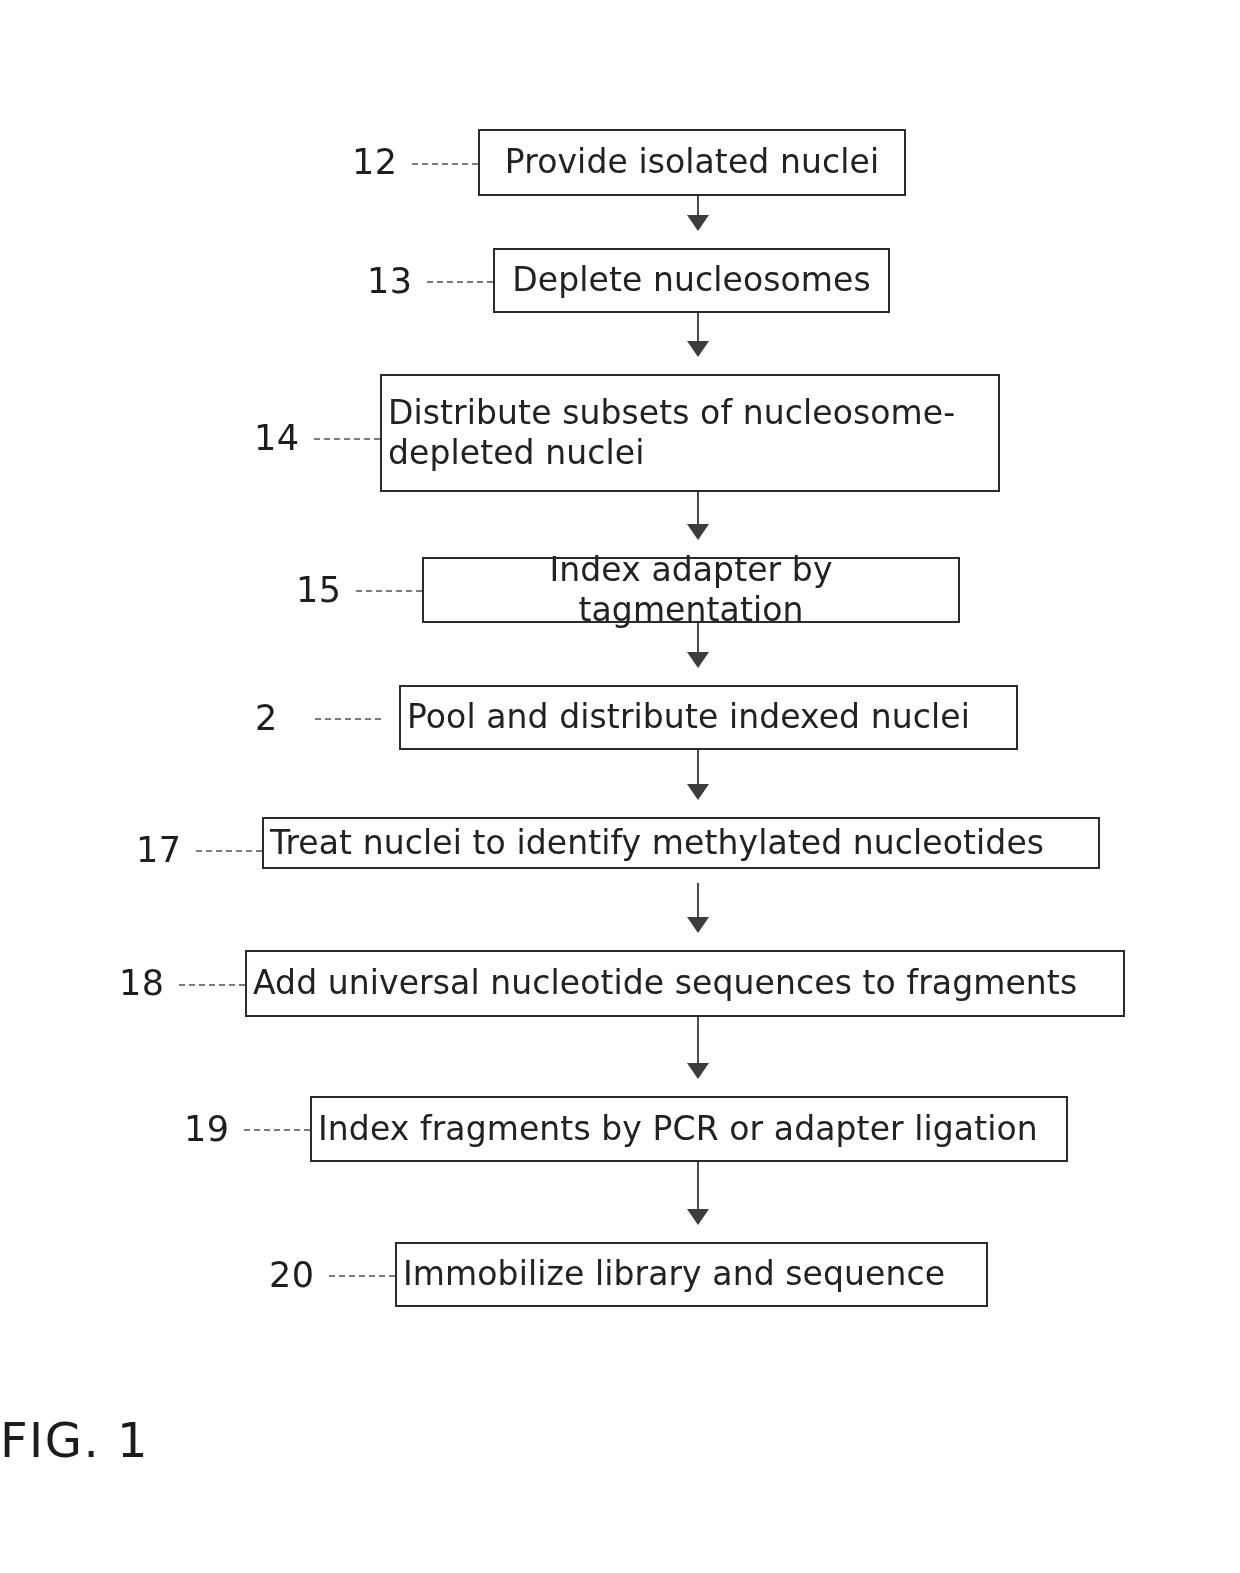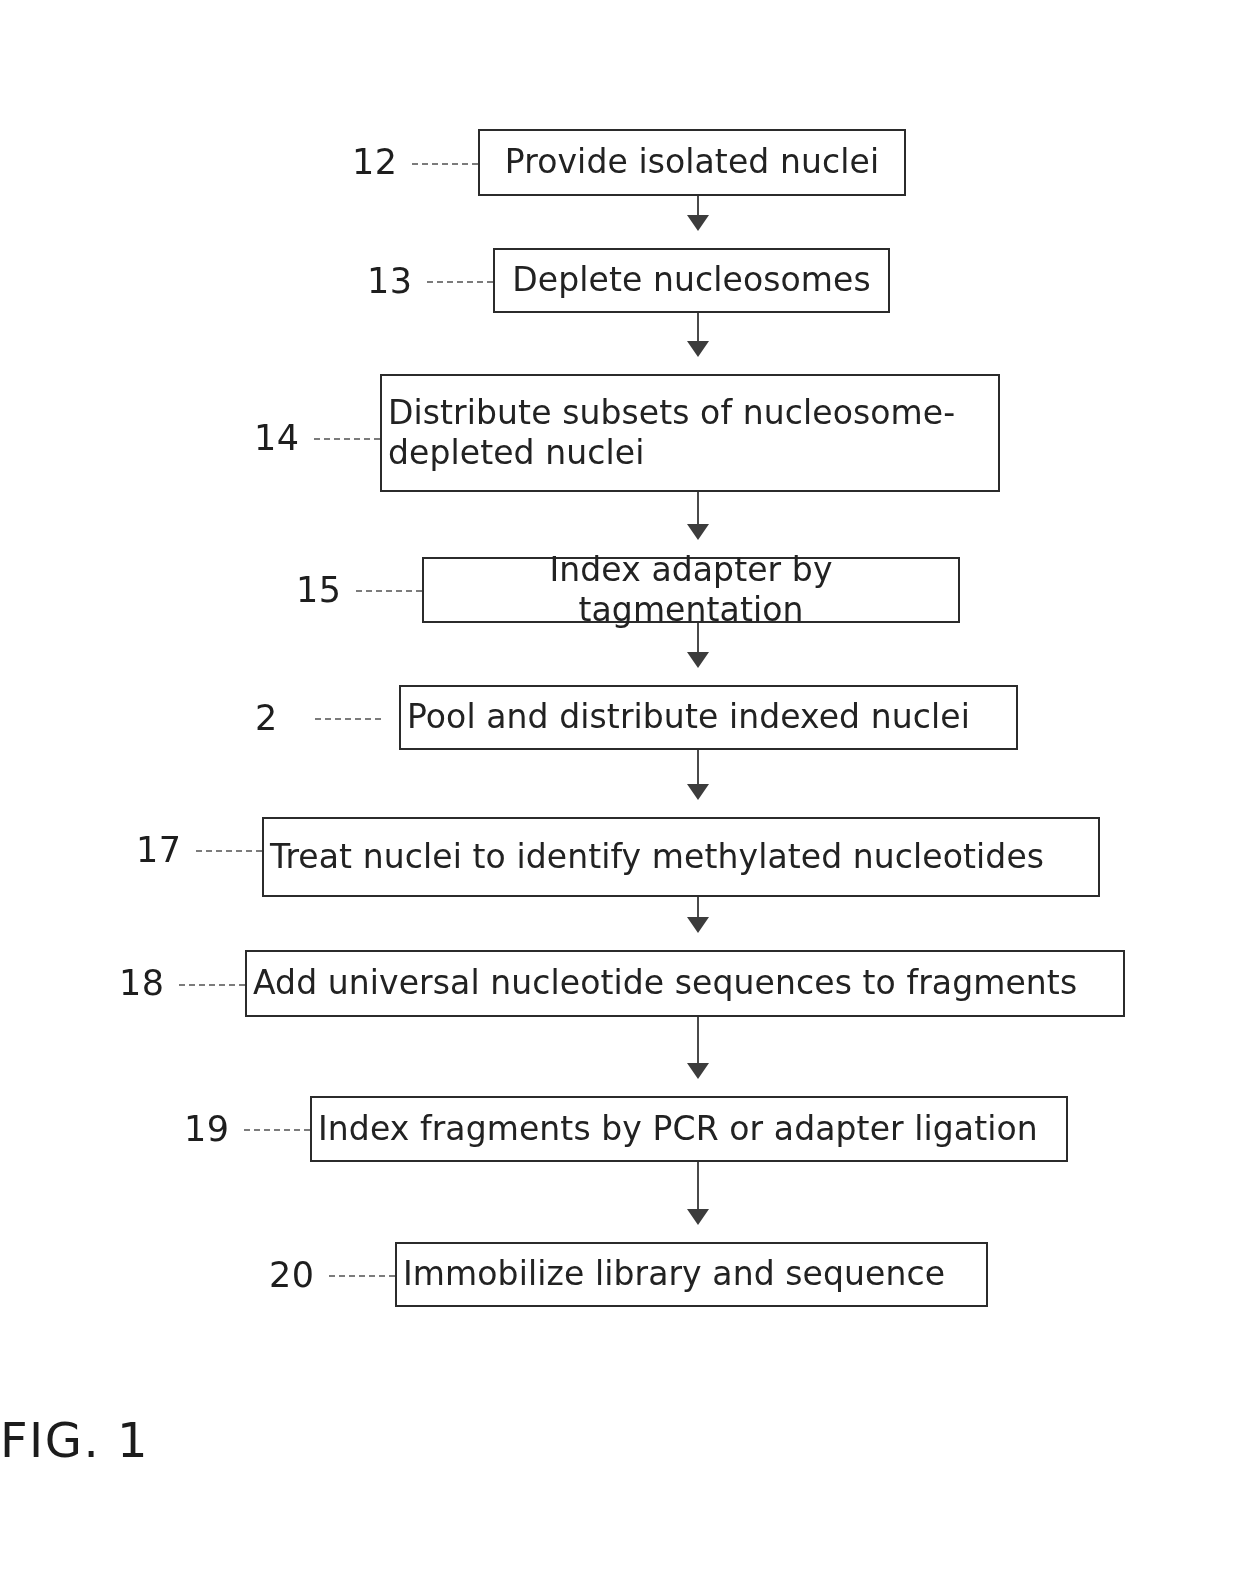--- a/index.html
+++ b/index.html
@@ -131,21 +131,21 @@
       <div class="flow-box centered" style="left: 422px; top: 557px; width: 538px; height: 66px;">
         <div class="flow-box-label">Index adapter by tagmentation</div>
       </div>
       <div class="leader-line" style="left: 315px; top: 718px; width: 66px;"></div>
       <div class="ref-num" style="left: 255px; top: 698px;">2</div>
       <div class="flow-box" style="left: 399px; top: 685px; width: 619px; height: 65px;">
         <div class="flow-box-label">Pool and distribute indexed nuclei</div>
       </div>
       <div class="leader-line" style="left: 196px; top: 850px; width: 66px;"></div>
       <div class="ref-num" style="left: 136px; top: 830px;">17</div>
-      <div class="flow-box" style="left: 262px; top: 817px; width: 838px; height: 80px;">
+      <div class="flow-box" style="left: 262px; top: 817px; width: 838px; height: 52px;">
         <div class="flow-box-label">Treat nuclei to identify methylated nucleotides</div>
       </div>
       <div class="leader-line" style="left: 179px; top: 984px; width: 66px;"></div>
       <div class="ref-num" style="left: 119px; top: 963px;">18</div>
       <div class="flow-box" style="left: 245px; top: 950px; width: 880px; height: 67px;">
         <div class="flow-box-label">Add universal nucleotide sequences to fragments</div>
       </div>
       <div class="leader-line" style="left: 244px; top: 1129px; width: 66px;"></div>
       <div class="ref-num" style="left: 184px; top: 1109px;">19</div>
       <div class="flow-box" style="left: 310px; top: 1096px; width: 758px; height: 66px;">

